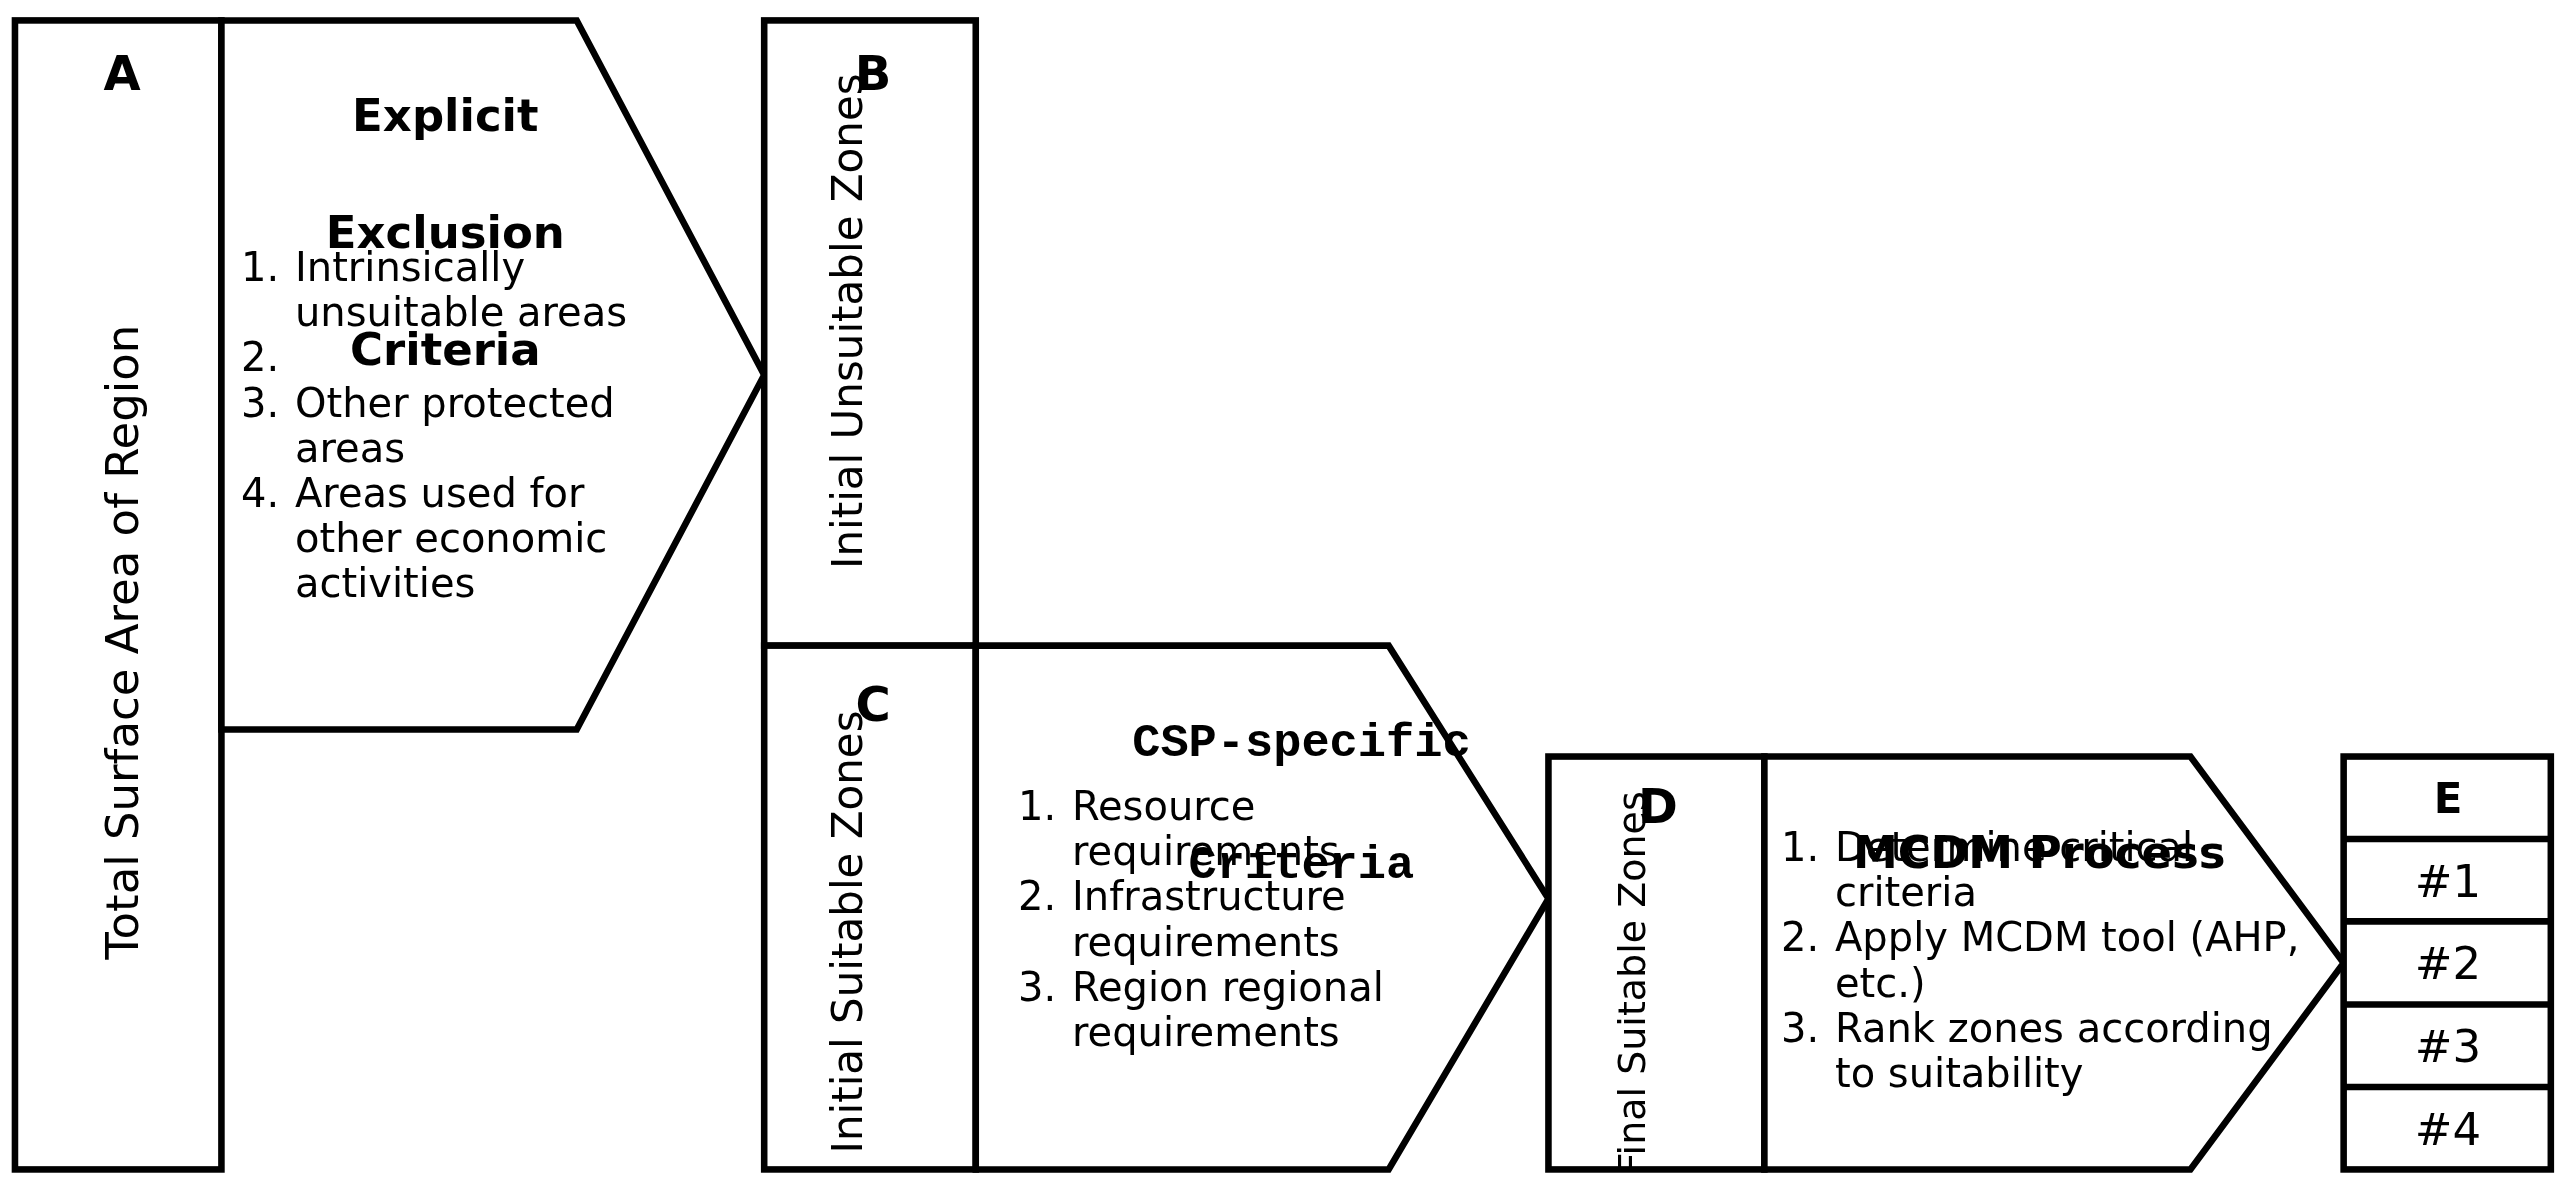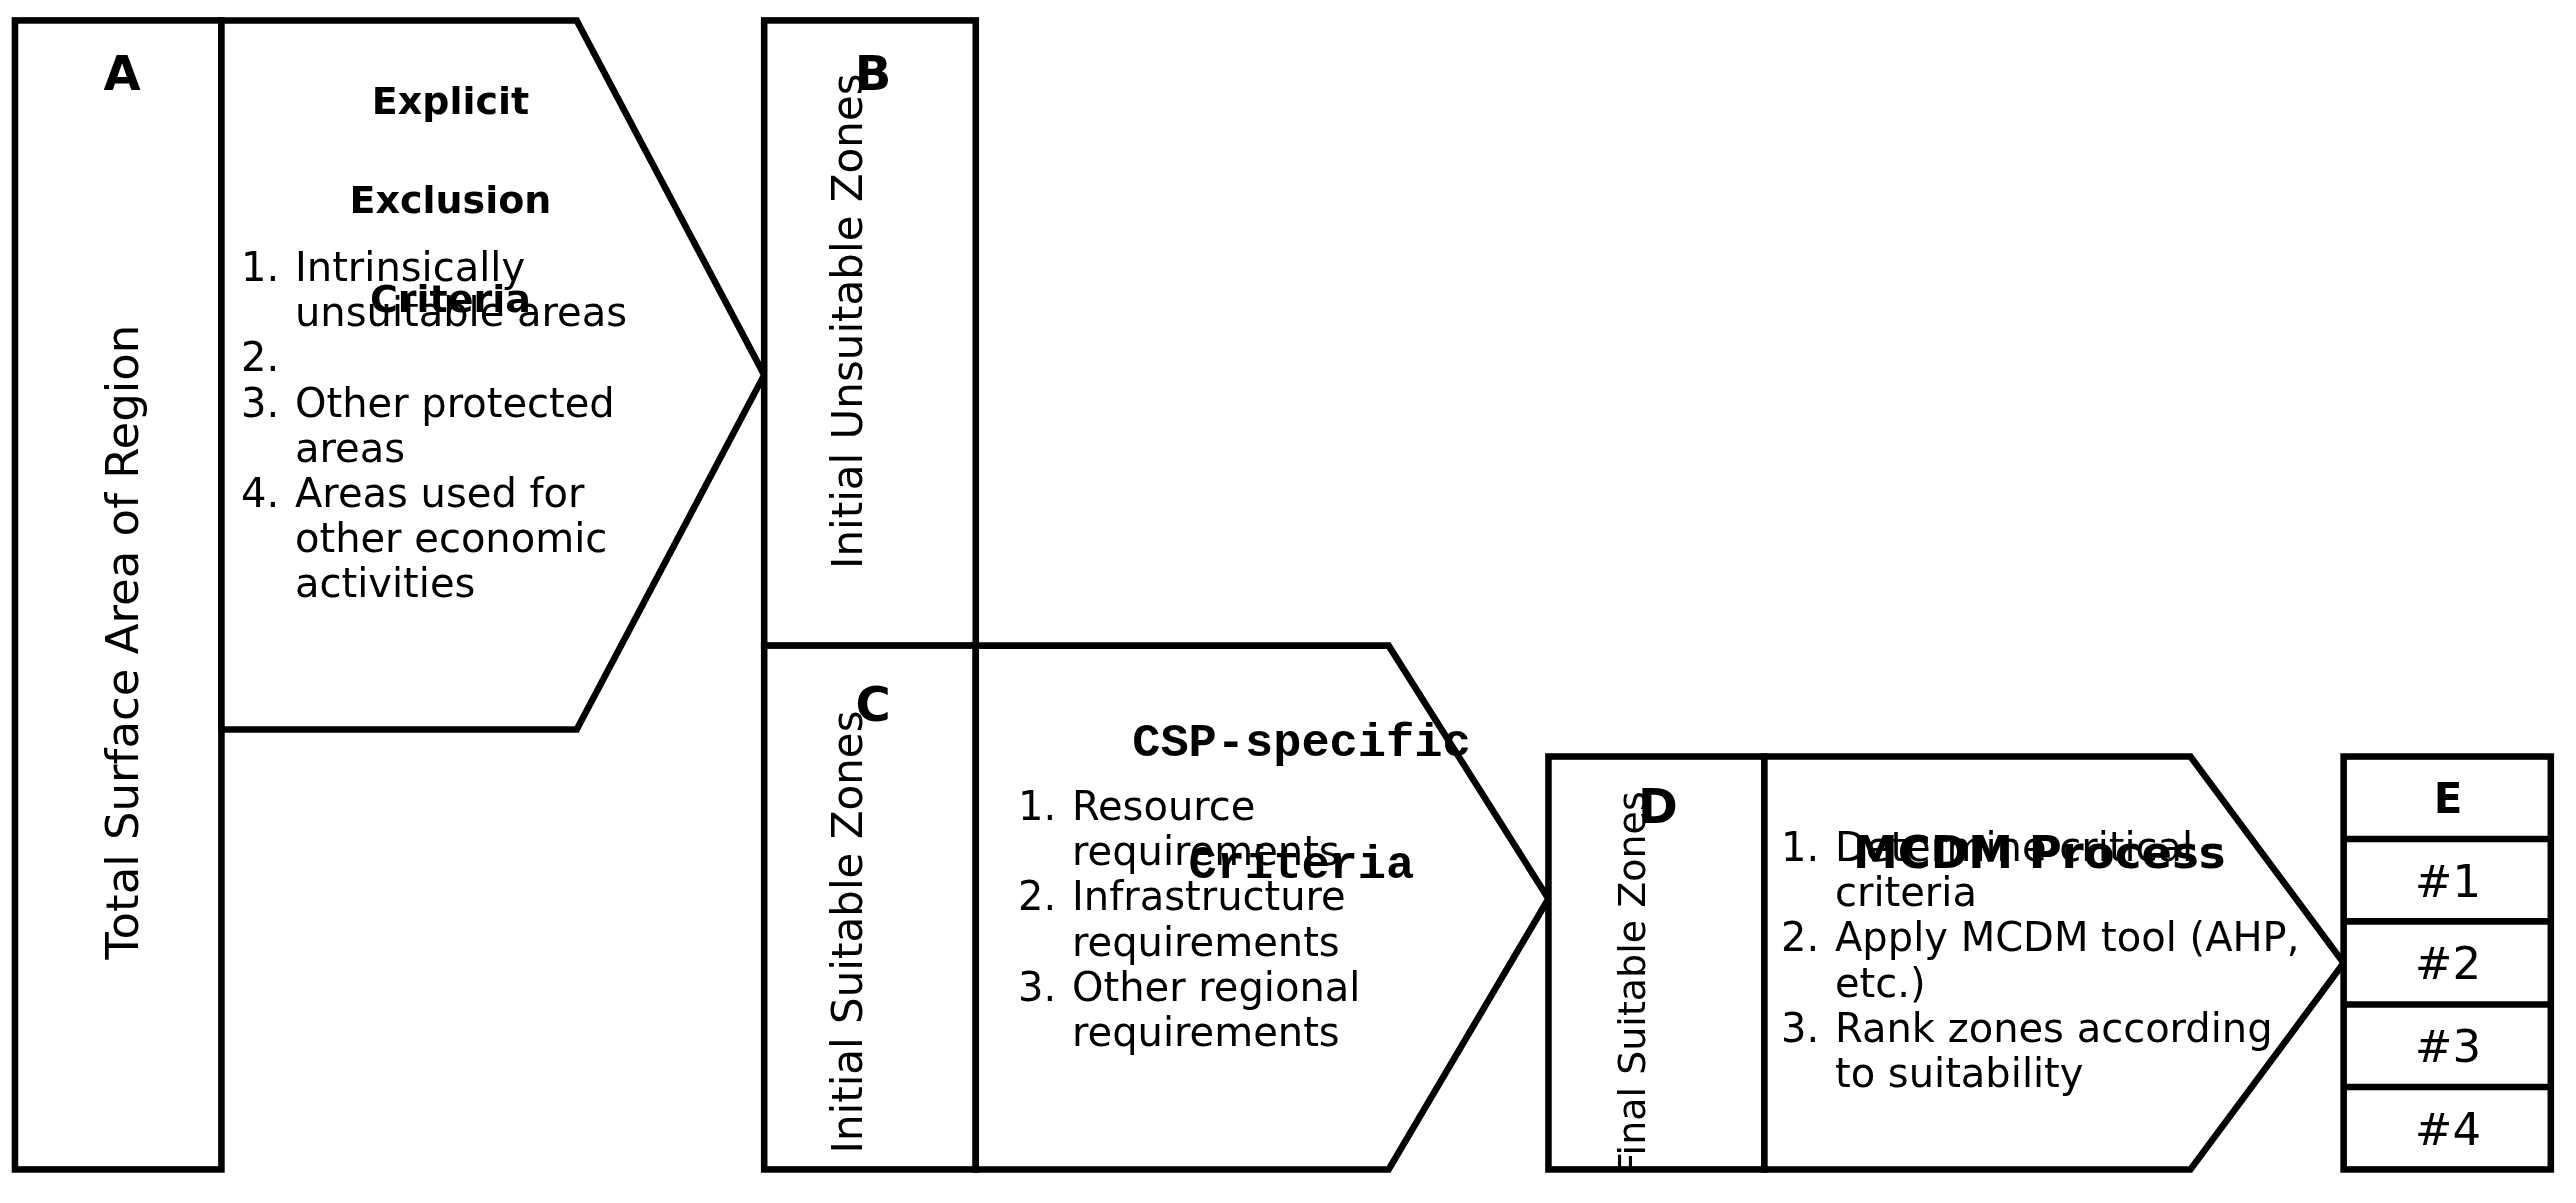--- a/index.html
+++ b/index.html
@@ -119,21 +119,21 @@
     <rect class="outline" x="3212" y="1037" width="284" height="566"></rect>
     <line class="rowline" x1="3212" y1="1150" x2="3496" y2="1150"></line>
     <line class="rowline" x1="3212" y1="1263" x2="3496" y2="1263"></line>
     <line class="rowline" x1="3212" y1="1377" x2="3496" y2="1377"></line>
     <line class="rowline" x1="3212" y1="1490" x2="3496" y2="1490"></line>
   </svg>
 
   <div class="boxletter" style="left:122px; top:73px; font-size:48px;">A</div>
   <div class="vlabel" style="left:122px; top:642px; font-size:45px; width:934px;">Total Surface Area of Region</div>
 
-  <div class="heading" style="left:424px; top:28px; font-size:38px; width:452px;">
+  <div class="heading" style="left:414px; top:28px; font-size:45px; width:452px;">
     <span>Explicit</span><br>
     <span>Exclusion</span><br>
     <span>Criteria</span>
   </div>
   <ul class="olist" style="left:241px; top:245px; width:445px; font-size:40px; line-height:1.13;">
     <li>
       <span class="num" style="width:54px;">1.</span>
       <span class="body">Intrinsically
 unsuitable areas</span>
     </li>
@@ -169,21 +169,21 @@
       <span class="body">Resource
 requirements</span>
     </li>
     <li>
       <span class="num" style="width:54px;">2.</span>
       <span class="body">Infrastructure
 requirements</span>
     </li>
     <li>
       <span class="num" style="width:54px;">3.</span>
-      <span class="body">Other regional
+      <span class="body">Region regional
 requirements</span>
     </li>
   </ul>
 
   <div class="boxletter" style="left:1658px; top:806px; font-size:48px;">D</div>
   <div class="vlabel" style="left:1632px; top:985px; font-size:38px; width:379px;">Final Suitable Zones</div>
 
   <div class="heading" style="left:1970px; top:765px; font-size:45px; width:511px; text-align:right;">
     <span>MCDM Process</span>
   </div>

